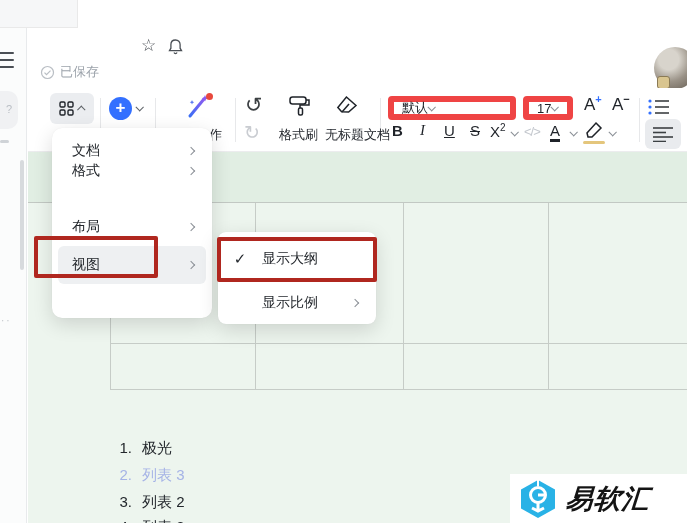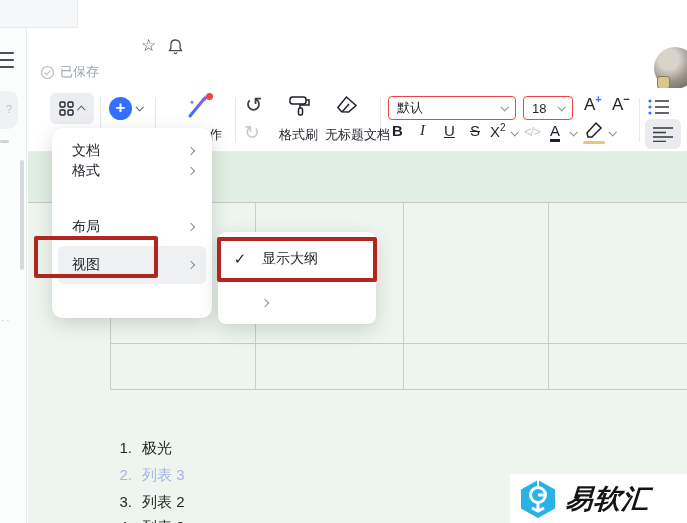--- a/index.html
+++ b/index.html
@@ -45,22 +45,22 @@
   .plus-btn { left:109px; top:97px; width:23px; height:23px; border-radius:50%; background:#3370ff;
     color:#fff; font-size:17px; line-height:21px; text-align:center; font-weight:bold; }
   .plus-chev { left:136px; top:105px; }
   .wand { left:185px; top:92px; }
   .wand-dot { left:206px; top:93px; width:7px; height:7px; border-radius:50%; background:#e8483d; }
   .wand-label { left:209px; top:126px; font-size:13px; color:#1f2329; }
   .undo { left:245px; top:93px; font-size:21px; color:#3c4043; }
   .redo { left:244px; top:121px; font-size:19px; color:#c9ccd1; }
   .tool-item-icon { top:93px; }
   .tool-label { top:126px; font-size:13px; color:#1f2329; }
-  .select-box { top:96px; height:24px; border:1px solid #ef4444; border-radius:4px; background:#fff;
-    display:flex; align-items:center; justify-content:space-between; padding:0 8px; font-size:13px; color:#1f2329; }
+  .select-box { top:96px; height:24px; border:6px solid #ef4444; border-radius:4px; background:#fff;
+    display:flex; align-items:center; padding:0 8px; font-size:13px; color:#1f2329; }
   .fontsize-a { top:93px; font-size:17px; color:#1f2329; }
   .fontsize-a sup { font-size:11px; font-weight:bold; }
   .row2-btn { top:122px; font-size:15px; color:#1f2329; }
   .code-btn { color:#c3c7cd; font-size:13px; letter-spacing:-1px; }
   .a-color { border-bottom:3px solid #1f2329; line-height:17px; }
   .pen-underline { left:583px; top:141px; width:22px; height:3px; background:#e4c67c; border-radius:2px; }
   .align-btn { left:645px; top:119px; width:36px; height:30px; background:#e9ebee; border-radius:6px;
     display:flex; align-items:center; justify-content:center; }
 
   
@@ -191,21 +191,21 @@
         </g>
       </svg>
   </div>
   <div class="abs tool-label" style="left:325px">无标题文档</div>
 
   <div class="abs select-box" style="left:388px; width:128px">
     <span>默认</span>
     <span class="chev down gray"></span>
   </div>
   <div class="abs select-box" style="left:523px; width:50px">
-    <span>18</span>
+    <span>17</span>
     <span class="chev down gray"></span>
   </div>
   <div class="abs fontsize-a" style="left:584px"><span>A</span><sup style="color:#3370ff">+</sup></div>
   <div class="abs fontsize-a" style="left:612px"><span>A</span><sup>−</sup></div>
 
   <div class="abs" style="left:647px; top:97px">
     <svg width="24" height="20" viewBox="0 0 24 20">
         <g>
           <circle cx="3" cy="4" r="1.6" fill="#3370ff"></circle>
           <circle cx="3" cy="10" r="1.6" fill="#3370ff"></circle>
@@ -294,20 +294,21 @@
     </div>
   </div>
 
   <div class="abs submenu">
     <div class="sub-item" style="top:4px">
       <span class="check">✓</span>
       <span class="lbl">显示大纲</span>
     </div>
     <div class="sub-item" style="top:48px">
       <span class="sp"></span>
+      <span class="lbl">显示比例</span>
       <span class="chev right gray"></span>
     </div>
   </div>
 
   <div class="abs redbox" style="left:34px; top:236px; width:124px; height:42px"></div>
   <div class="abs redbox" style="left:217px; top:237px; width:160px; height:45px"></div>
 
   <div class="abs watermark">
     <svg width="40" height="42" viewBox="0 0 40 42" style="margin-left:8px">
       <polygon points="20,2 37,11.5 37,30.5 20,40 3,30.5 3,11.5" fill="#29b2e6"></polygon>

